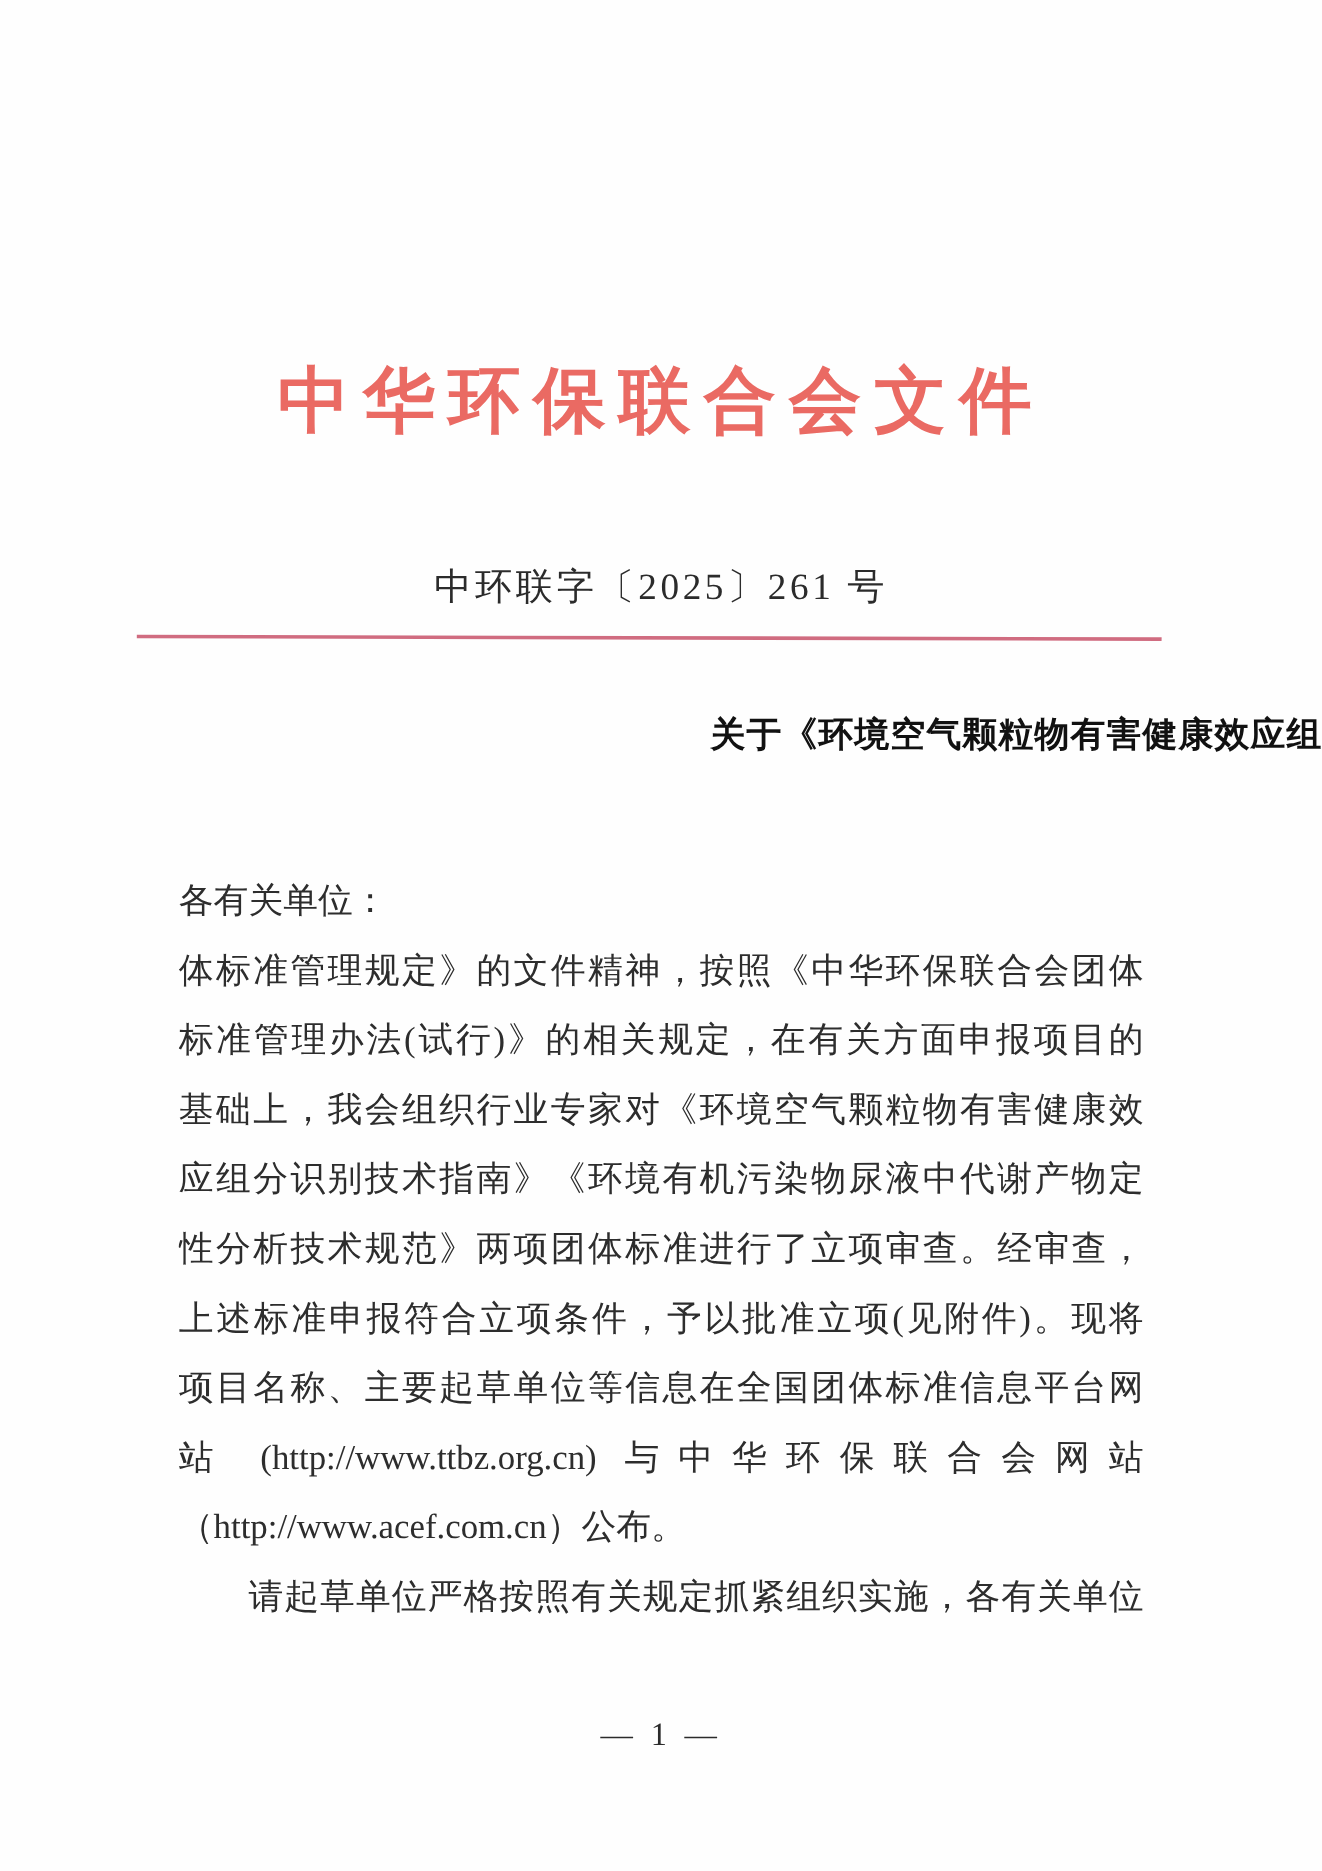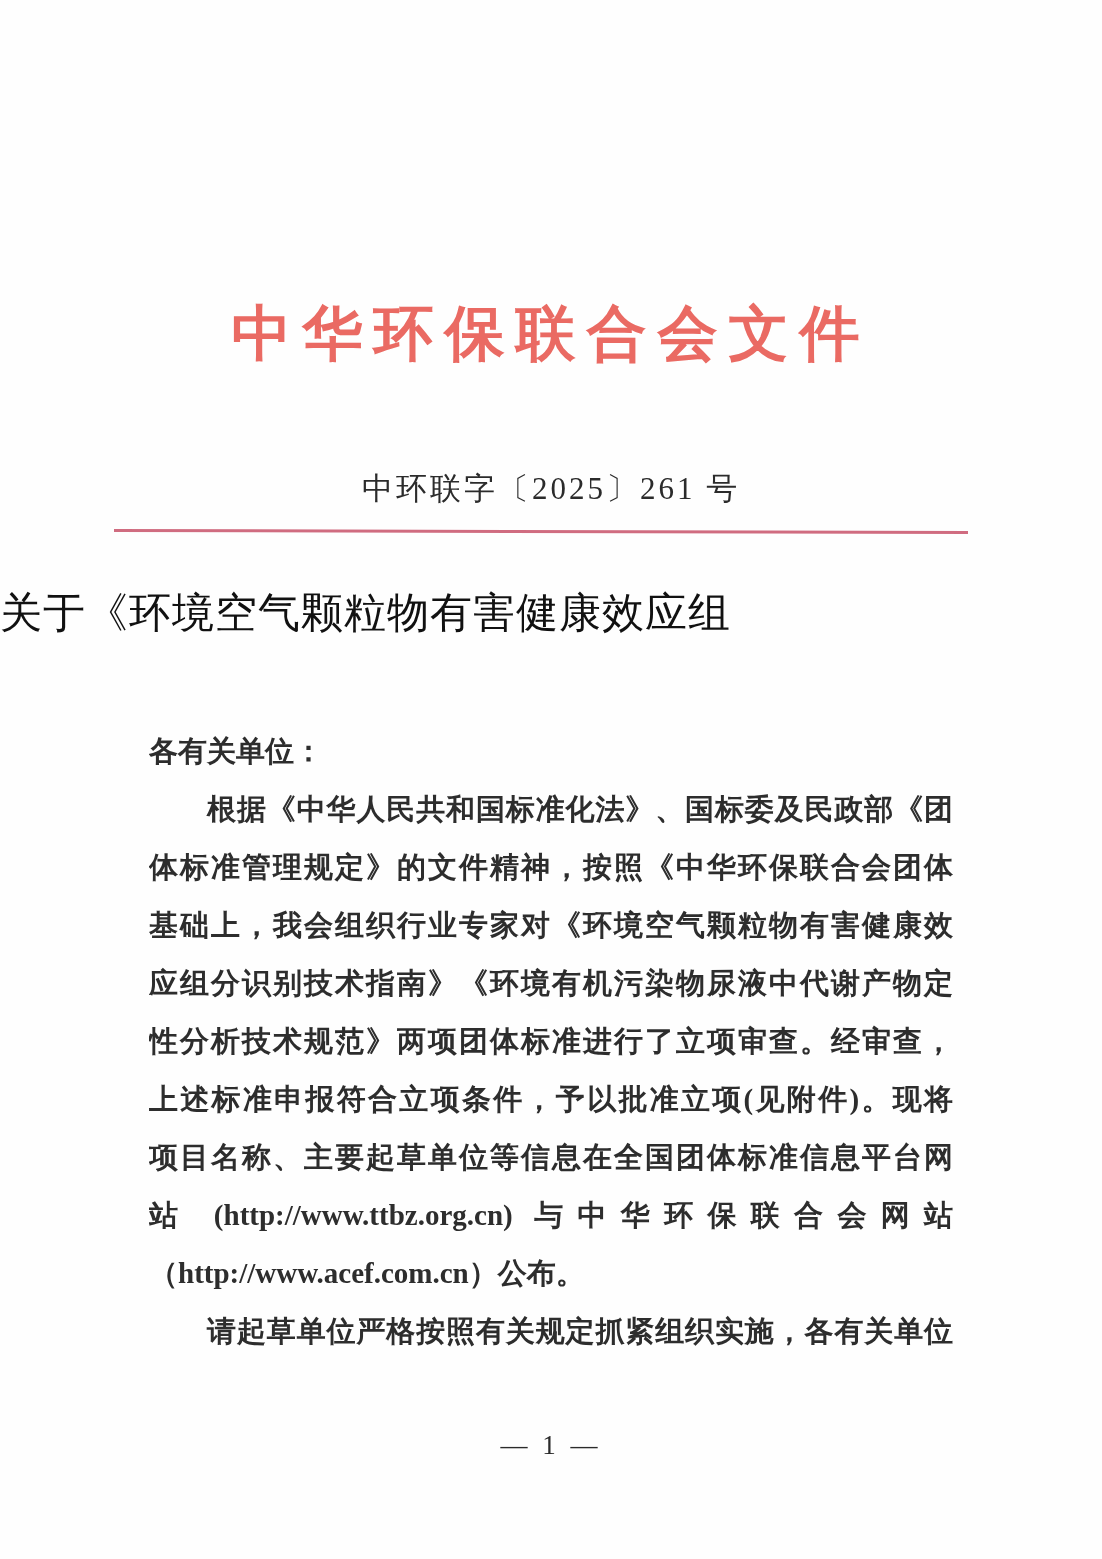--- a/index.html
+++ b/index.html
@@ -47,42 +47,41 @@
     width: 854px;
     height: 3px;
     background: #d06c80;
     transform: rotate(0.15deg);
   }
   .notice-title {
     position: absolute;
     top: 584px;
     left: 0;
     width: 100%;
-    text-align: left;
-    font-size: 42px;
-    font-weight: 400;
+    text-align: right;
+    font-size: 29px;
+    font-weight: 700;
     line-height: 58px;
     letter-spacing: 1px;
     color: #111111;
   }
   .doc-body {
     position: absolute;
     top: 722px;
     left: 149px;
     width: 804px;
     font-size: 29px;
     color: #2d2d2d;
   }
   .bl {
     height: 58px;
     line-height: 58px;
     overflow: hidden;
     text-align: left;
     white-space: nowrap;
-    font-weight: bold;
   }
   .bl.stretch {
     text-align: justify;
     text-align-last: justify;
     white-space: normal;
   }
   .bl.indent {
     text-indent: 58px;
   }
   .page-number {
@@ -106,22 +105,22 @@
   <div class="doc-number">中环联字〔2025〕261 号</div>
 
   <div class="red-divider"></div>
 
   <div class="notice-title">
     <div>关于《环境空气颗粒物有害健康效应组</div>
   </div>
 
   <div class="doc-body">
     <div class="bl">各有关单位：</div>
-    <div class="bl indent stretch">根据《中华人民共和国标准化法》、国标委及民政部《团</div>
     <div class="bl stretch">体标准管理规定》的文件精神，按照《中华环保联合会团体</div>
+    <div class="bl stretch">标准管理办法(试行)》的相关规定，在有关方面申报项目的</div>
     <div class="bl stretch">基础上，我会组织行业专家对《环境空气颗粒物有害健康效</div>
     <div class="bl stretch">应组分识别技术指南》《环境有机污染物尿液中代谢产物定</div>
     <div class="bl stretch">性分析技术规范》两项团体标准进行了立项审查。经审查，</div>
     <div class="bl stretch">上述标准申报符合立项条件，予以批准立项(见附件)。现将</div>
     <div class="bl stretch">项目名称、主要起草单位等信息在全国团体标准信息平台网</div>
     <div class="bl stretch">站 (http://www.ttbz.org.cn) 与中华环保联合会网站</div>
     <div class="bl">（http://www.acef.com.cn）公布。</div>
     <div class="bl indent stretch">请起草单位严格按照有关规定抓紧组织实施，各有关单位</div>
   </div>
 

